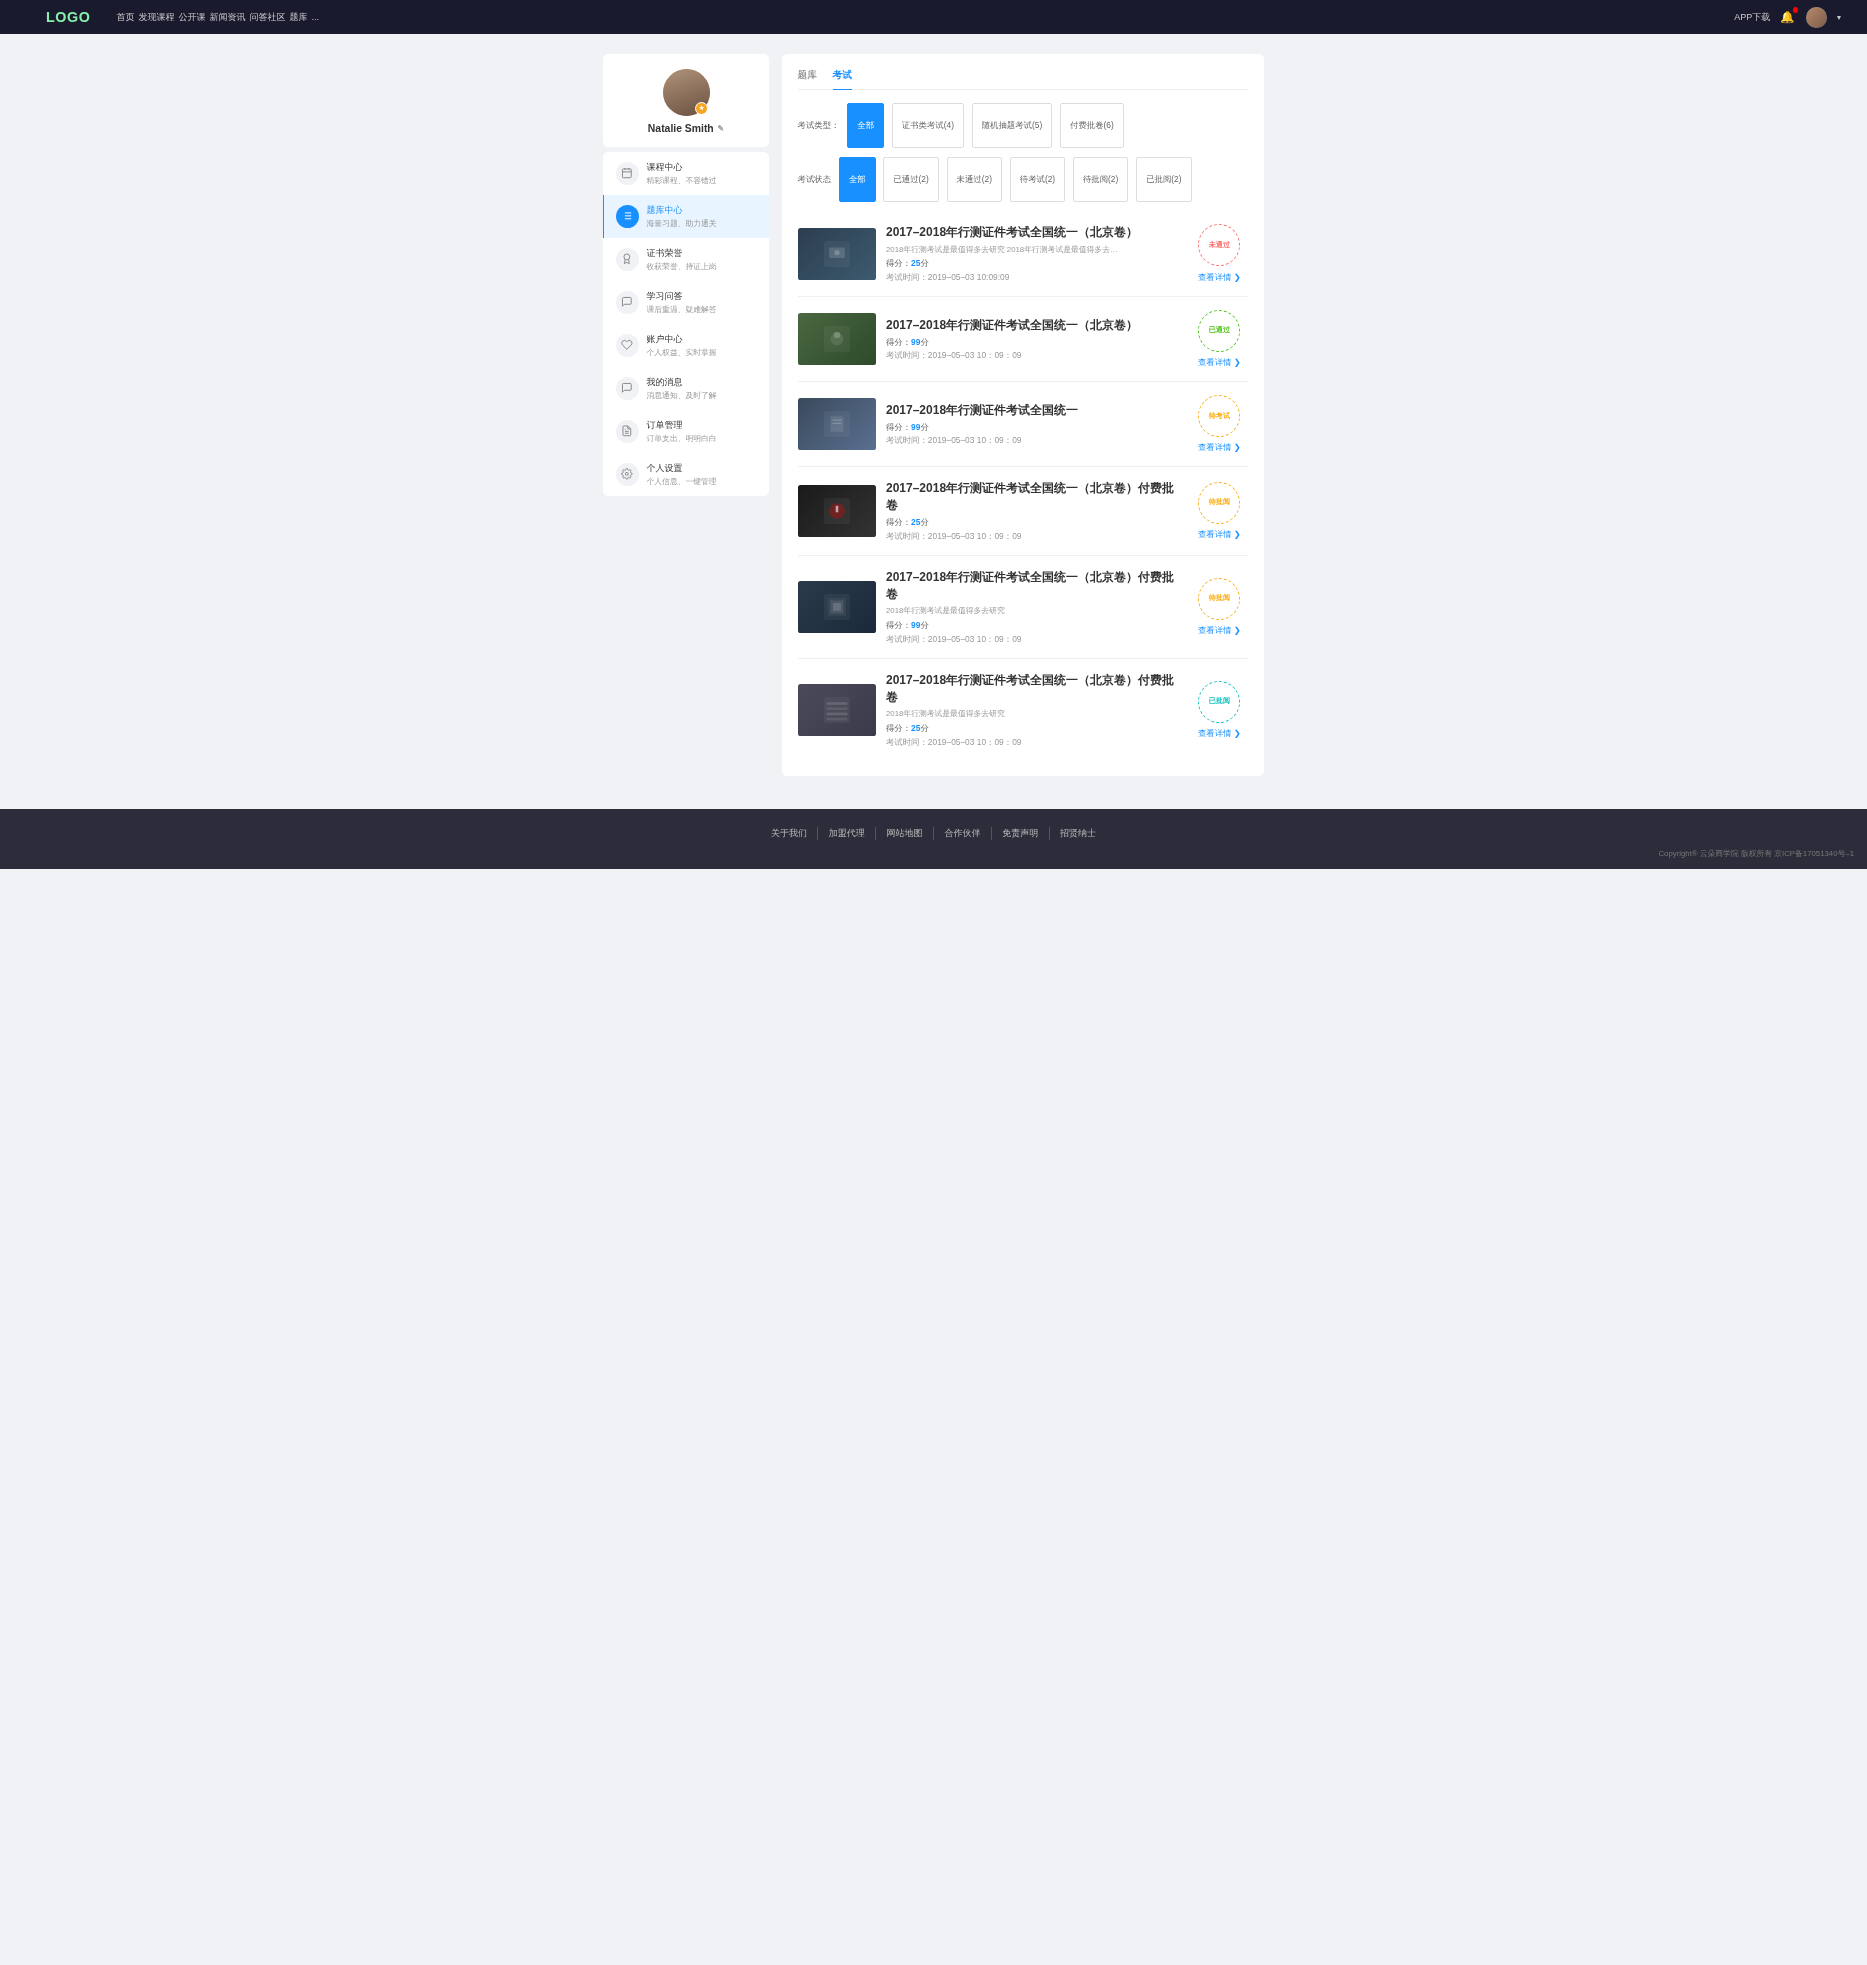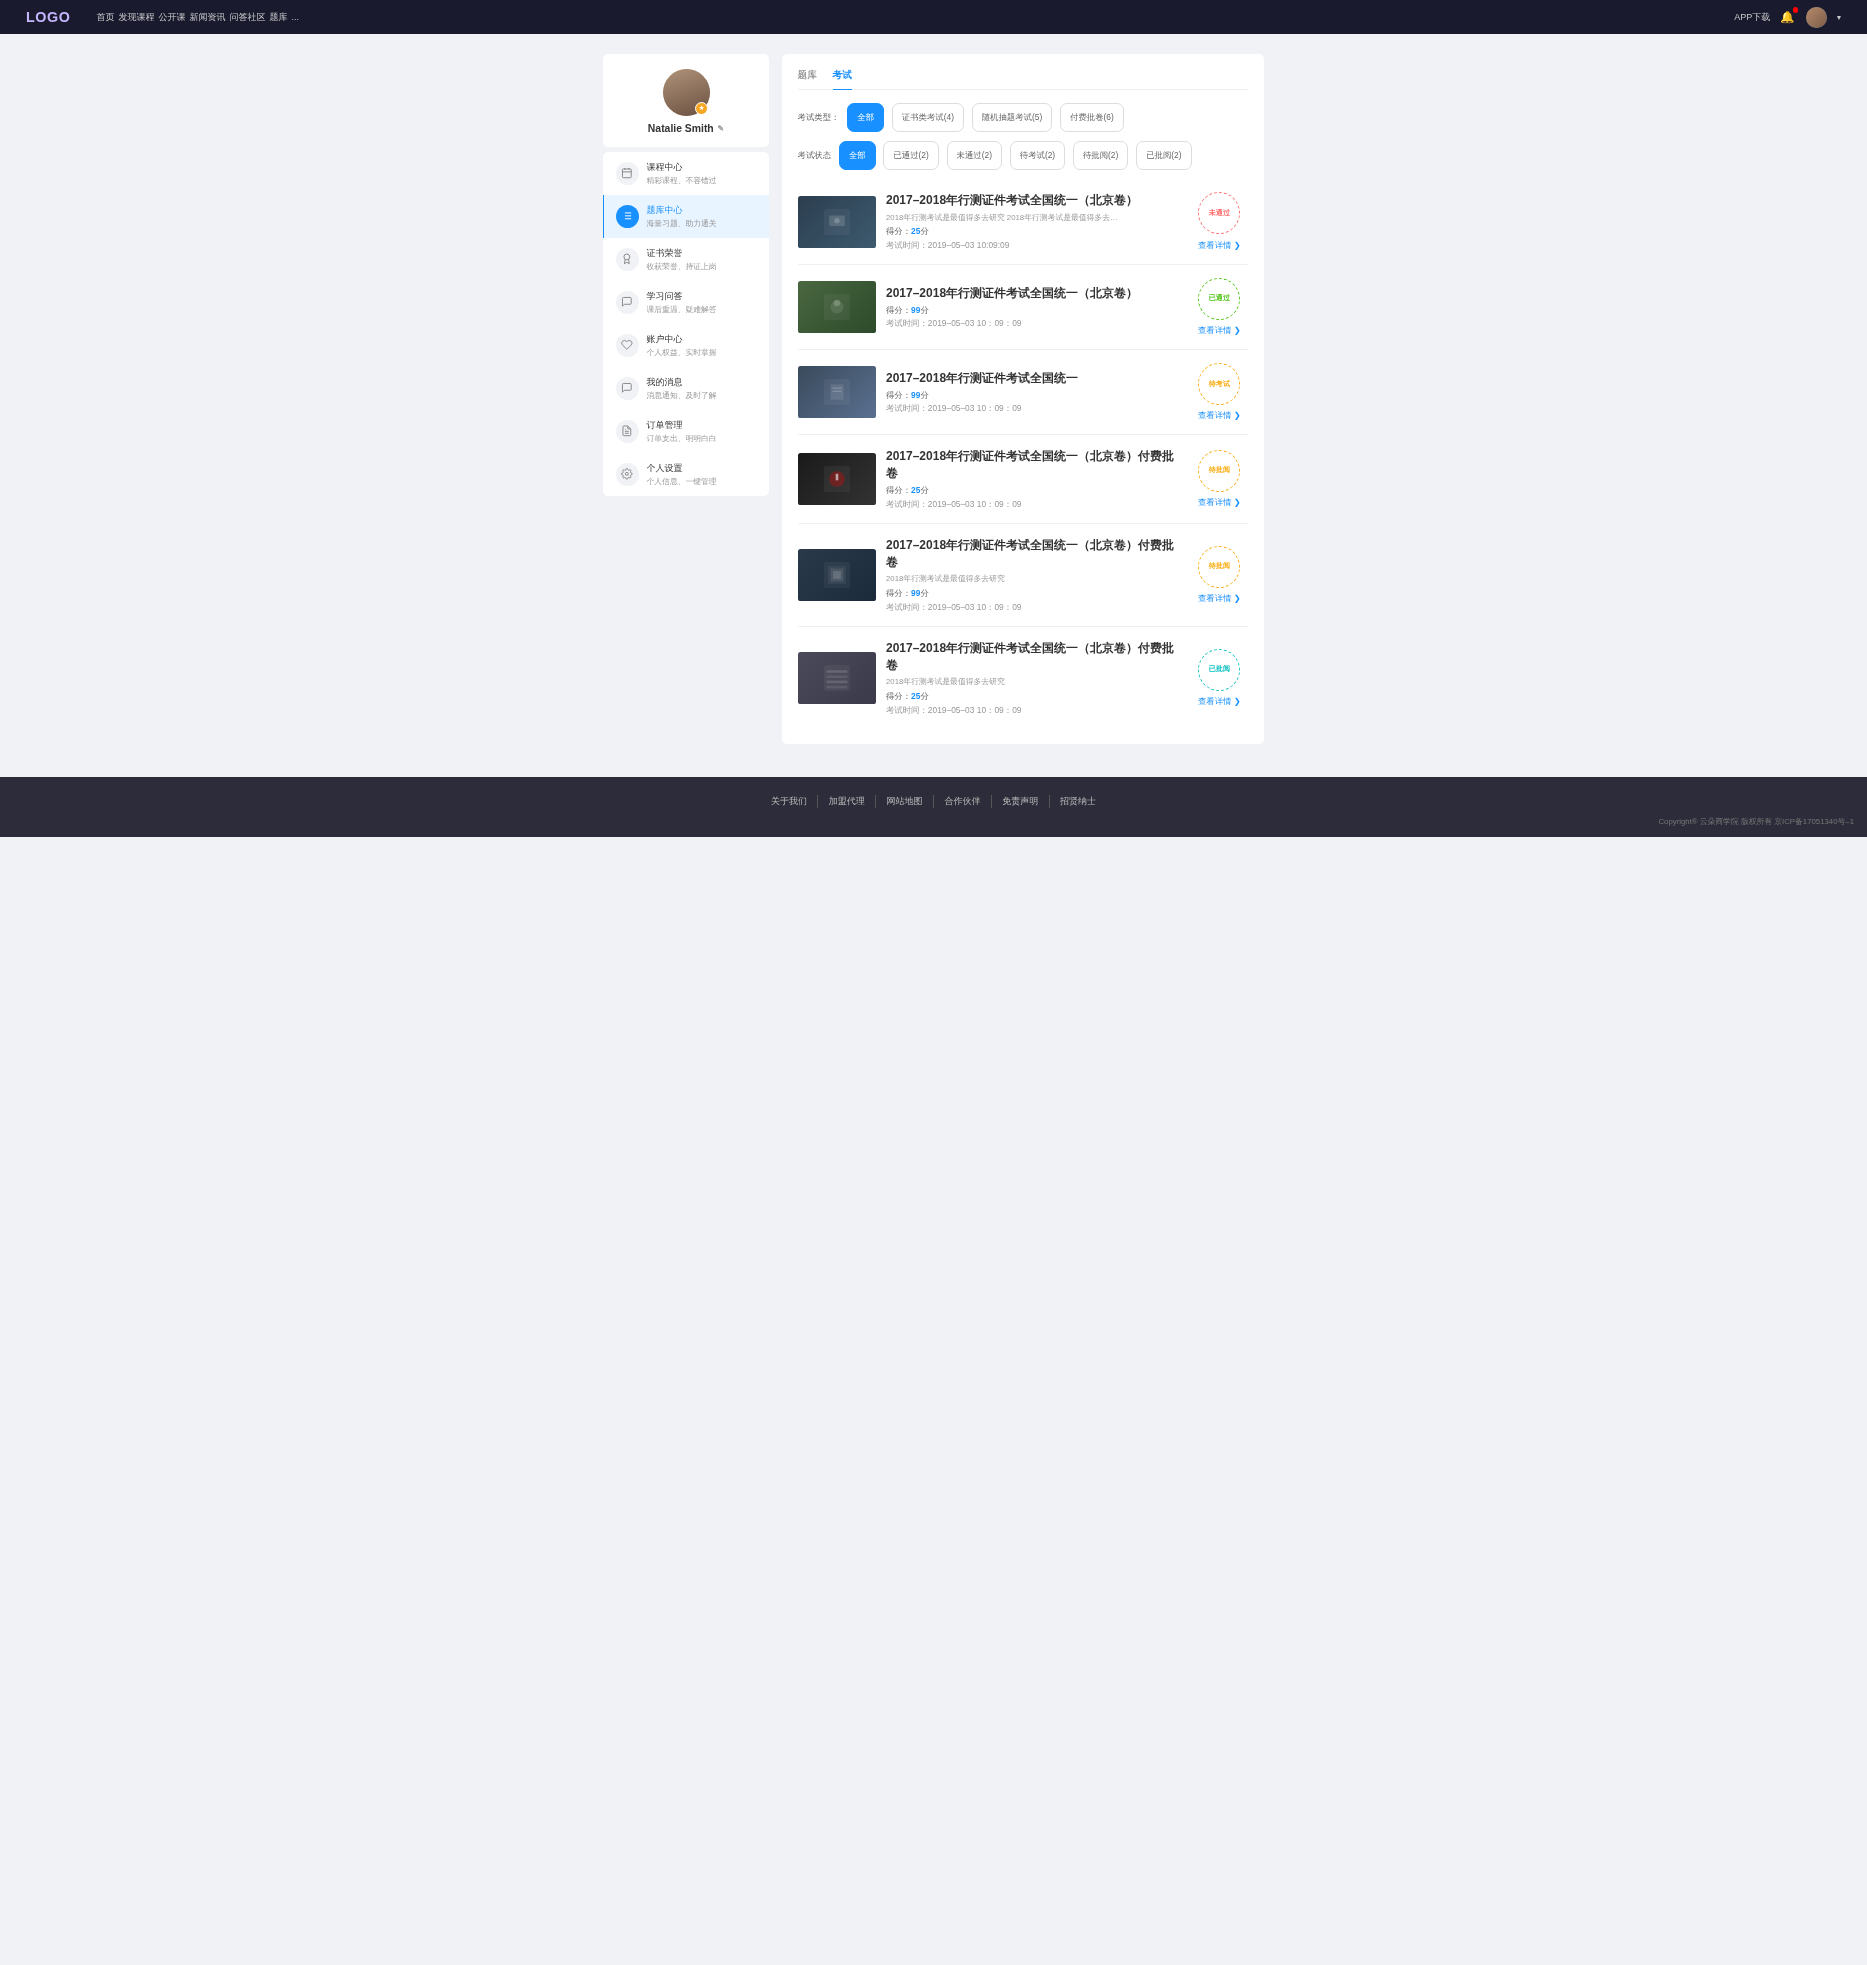--- a/index.html
+++ b/index.html
@@ -10,25 +10,26 @@
       background: #1a1a2e;
       height: 34px;
       display: flex;
       align-items: center;
       padding: 0 26px;
       position: sticky;
       top: 0;
       z-index: 100;
     }
     .header-logo {
-      color: #c4b5fd;
+      color: #86efac;
       font-size: 14.3px;
       font-weight: bold;
       margin-right: 26px;
       letter-spacing: 0.6px;
+      margin-left: 20px;
     }
     .header-nav {
       display: flex;
       align-items: center;
       gap: 4px;
       flex: 1;
     }
     .header-nav a {
       color: #ccc;
       text-decoration: none;
@@ -235,22 +236,22 @@
       gap: 7.8px;
       margin-bottom: 9px;
       flex-wrap: wrap;
     }
     .filter-label {
       font-size: 8.4px;
       color: #666;
       white-space: nowrap;
     }
     .filter-btn {
-      padding: 8px 9px;
-      border-radius: 7px;
+      padding: 16px 9px;
+      border-radius: 2px;
       font-size: 8.4px;
       cursor: pointer;
       border: 0.6px solid #ddd;
       background: white;
       color: #666;
     }
     .filter-btn.active {
       background: #1890ff;
       color: white;
       border-color: #1890ff;

